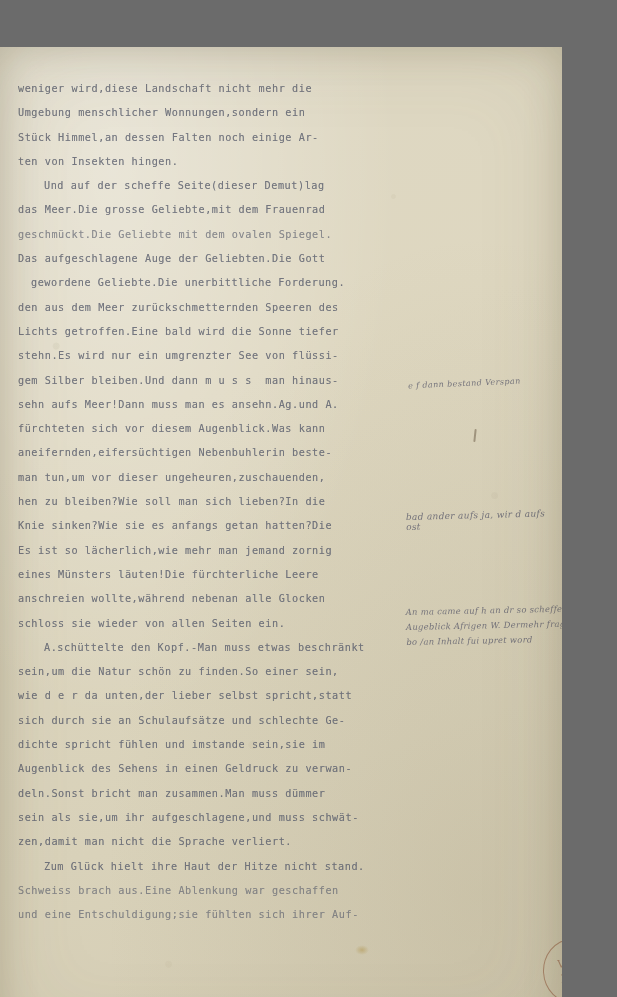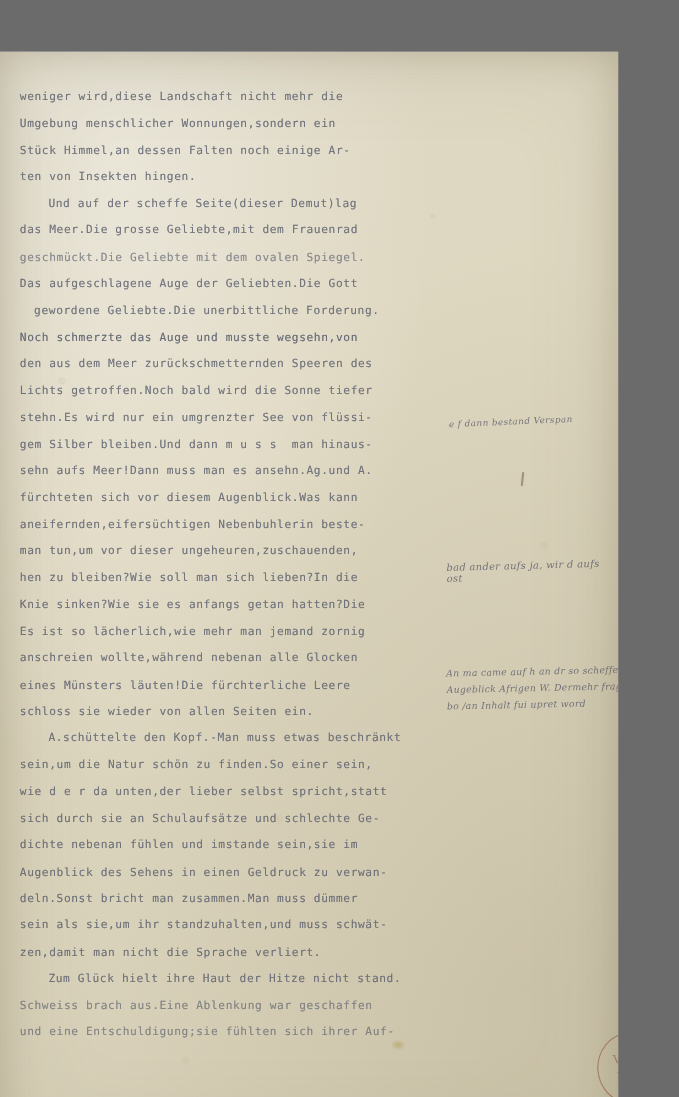--- a/index.html
+++ b/index.html
@@ -147,43 +147,42 @@
   <div class="typescript">
     <div class="tline">weniger wird,diese Landschaft nicht mehr die</div>
     <div class="tline">Umgebung menschlicher Wonnungen,sondern ein</div>
     <div class="tline">Stück Himmel,an dessen Falten noch einige Ar-</div>
     <div class="tline">ten von Insekten hingen.</div>
     <div class="tline indent">Und auf der scheffe Seite(dieser Demut)lag</div>
     <div class="tline">das Meer.Die grosse Geliebte,mit dem Frauenrad</div>
     <div class="tline faded">geschmückt.Die Geliebte mit dem ovalen Spiegel.</div>
     <div class="tline">Das aufgeschlagene Auge der Geliebten.Die Gott</div>
     <div class="tline indent2">gewordene Geliebte.Die unerbittliche Forderung.</div>
-    <div class="tline strong">Noch schmerzte das Auge und musste wegsehn,von</div>
     <div class="tline">den aus dem Meer zurückschmetternden Speeren des</div>
-    <div class="tline">Lichts getroffen.Noch bald wird die Sonne tiefer</div>
+    <div class="tline">Lichts getroffen.Eine bald wird die Sonne tiefer</div>
     <div class="tline">stehn.Es wird nur ein umgrenzter See von flüssi-</div>
     <div class="tline">gem Silber bleiben.Und dann m u s s  man hinaus-</div>
     <div class="tline">sehn aufs Meer!Dann muss man es ansehn.Ag.und A.</div>
     <div class="tline">fürchteten sich vor diesem Augenblick.Was kann</div>
     <div class="tline">aneifernden,eifersüchtigen Nebenbuhlerin beste-</div>
     <div class="tline">man tun,um vor dieser ungeheuren,zuschauenden,</div>
     <div class="tline">hen zu bleiben?Wie soll man sich lieben?In die</div>
     <div class="tline">Knie sinken?Wie sie es anfangs getan hatten?Die</div>
     <div class="tline">Es ist so lächerlich,wie mehr man jemand zornig</div>
+    <div class="tline">eines Münsters läuten!Die fürchterliche Leere</div>
     <div class="tline">anschreien wollte,während nebenan alle Glocken</div>
-    <div class="tline">eines Münsters läuten!Die fürchterliche Leere</div>
     <div class="tline">schloss sie wieder von allen Seiten ein.</div>
     <div class="tline indent">A.schüttelte den Kopf.-Man muss etwas beschränkt</div>
     <div class="tline">sein,um die Natur schön zu finden.So einer sein,</div>
     <div class="tline">wie d e r da unten,der lieber selbst spricht,statt</div>
     <div class="tline">sich durch sie an Schulaufsätze und schlechte Ge-</div>
-    <div class="tline">dichte nebenan fühlen und imstande sein,sie im</div>
+    <div class="tline">dichte spricht fühlen und imstande sein,sie im</div>
     <div class="tline">Augenblick des Sehens in einen Geldruck zu verwan-</div>
     <div class="tline">deln.Sonst bricht man zusammen.Man muss dümmer</div>
-    <div class="tline">sein als sie,um ihr standzuhalten,und muss schwät-</div>
+    <div class="tline">sein als sie,um ihr aufgeschlagene,und muss schwät-</div>
     <div class="tline">zen,damit man nicht die Sprache verliert.</div>
     <div class="tline indent">Zum Glück hielt ihre Haut der Hitze nicht stand.</div>
     <div class="tline faded">Schweiss brach aus.Eine Ablenkung war geschaffen</div>
     <div class="tline faded">und eine Entschuldigung;sie fühlten sich ihrer Auf-</div>
   </div>
 
   <div class="hand" id="hand-1">e f dann bestand Verspan</div>
   <div class="tick"></div>
   <div class="hand" id="hand-2">bad ander aufs ja, wir d aufs ost</div>
   <div class="hand" id="hand-3">An ma came auf h an dr so scheffe

